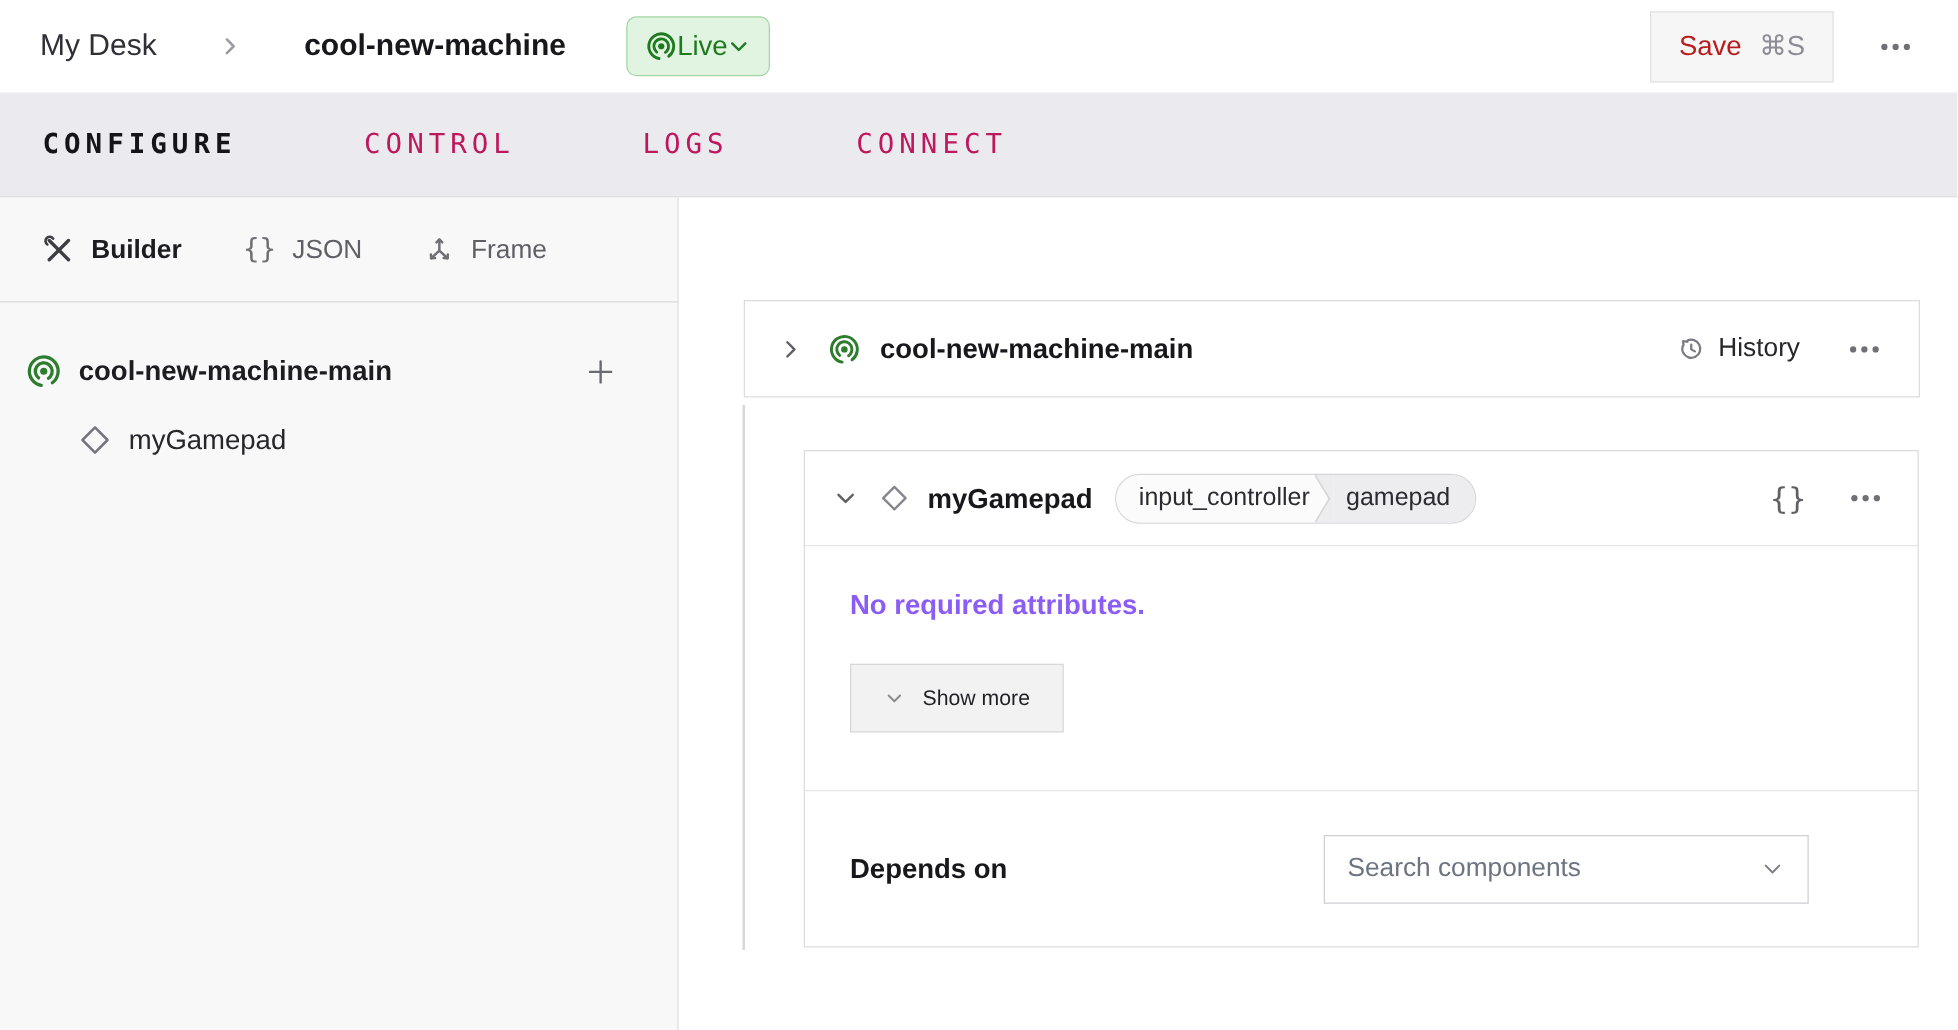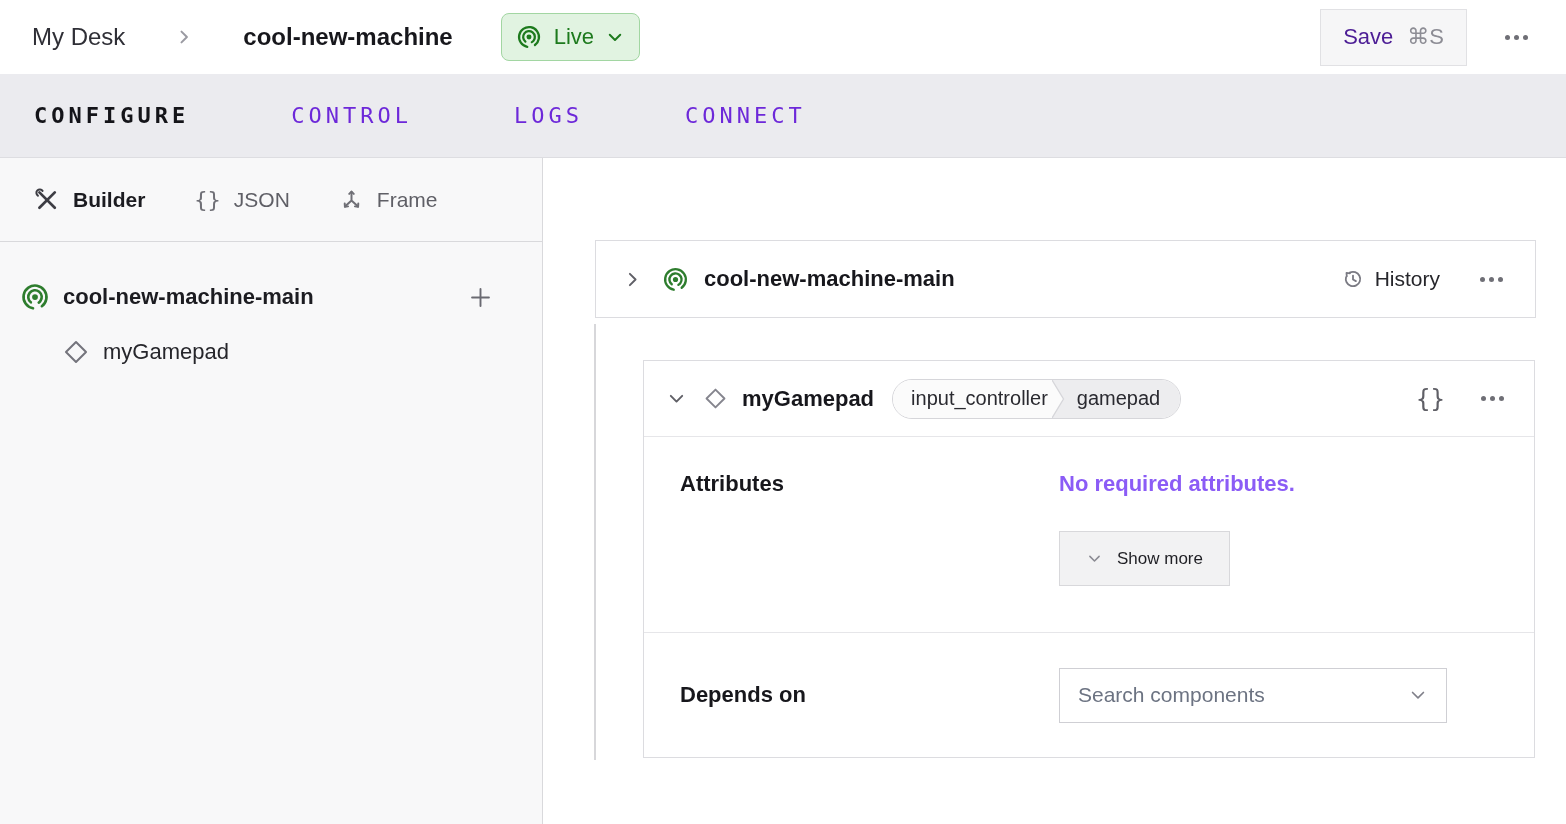--- a/index.html
+++ b/index.html
@@ -8,36 +8,36 @@
 
   .app { width:1566px; height:824px; display:flex; flex-direction:column; }
 
   
   .topbar { height:74px; background:#fff; display:flex; align-items:center; padding:0 32px; flex:none; }
   .breadcrumb { display:flex; align-items:center; font-size:24px;gap:36px; }
   .crumb-parent { color:#2f2f36; cursor:pointer; }
   .crumb-sep { margin:0 13px; display:flex; }
   .crumb-current { font-weight:700; color:#17171c; }
   .live-badge { margin-left:48px; height:48px; padding:0 15px 0 14px; border-radius:8px;
-    background:#e1f3e1; border:1px solid #a2d6a2; display:flex; align-items:center; gap:12px;
+    background:#e1f3e1; border:1px solid #a2d6a2; display:flex; align-items:center; gap:0;
     font-size:22px; color:#1d7a1d; cursor:pointer; font-family:inherit; }
   .topbar-right { margin-left:auto; display:flex; align-items:center; }
   .save-btn { height:57px; padding:0 22px; background:#f6f6f7; border:1px solid #e1e1e4;
     display:flex; align-items:center; font-size:22px; cursor:pointer; font-family:inherit; }
-  .save-label { color:#4c1d95; }
+  .save-label { color:#b91c1c; }
   .save-kbd { color:#8d8d95; margin-left:14px; }
   .dots { display:flex; align-items:center; gap:4px; background:none; border:none; cursor:pointer; padding:6px; }
   .dots i { width:5px; height:5px; border-radius:50%; background:#6f6f76; display:block; }
   .topbar-right .dots { margin-left:32px; }
 
   
   .navtabs { height:84px; background:#ebebef; border-bottom:1px solid #dddde1; flex:none;
     display:flex; align-items:center; padding:0 34px; gap:102px;
     font-family:"DejaVu Sans Mono","Liberation Mono",monospace; font-size:22px; letter-spacing:4px; }
-  .navtab { color:#6d28d9; cursor:pointer; }
+  .navtab { color:#be185d; cursor:pointer; }
   .navtab.active { color:#141419; font-weight:700; }
 
   
   .content { flex:1; display:flex; min-height:0; }
 
   .sidebar { width:543px; flex:none; background:#f8f8f9; border-right:1px solid #d9d9dc; }
   .view-tabs { height:84px; border-bottom:1px solid #d9d9dc; display:flex; align-items:center;
     padding:0 34px; gap:49px; }
   .view-tab { display:flex; align-items:center; gap:13px; font-size:21px; color:#5f5f66; cursor:pointer; }
   .view-tab.active { color:#1c1c21; font-weight:700; }
@@ -262,21 +262,20 @@
 
           <span class="braces-glyph">{}</span>
           <button class="dots">
               <i></i>
               <i></i>
               <i></i>
             </button>
         </div>
 
         <div class="section sec-attributes">
-          <div class="section-label">Attributes</div>
           <div>
             <div class="attr-empty">No required attributes.</div>
             <button class="show-more-btn">
               <span>
                 <svg width="17" height="17" viewBox="0 0 24 24" fill="none" stroke="#8a8a92" stroke-width="2.2" stroke-linecap="round" stroke-linejoin="round">
                     <path d="M5.5 9l6.5 6.5L18.5 9"></path>
                   </svg>
               </span>
               <span>Show more</span>
             </button>

